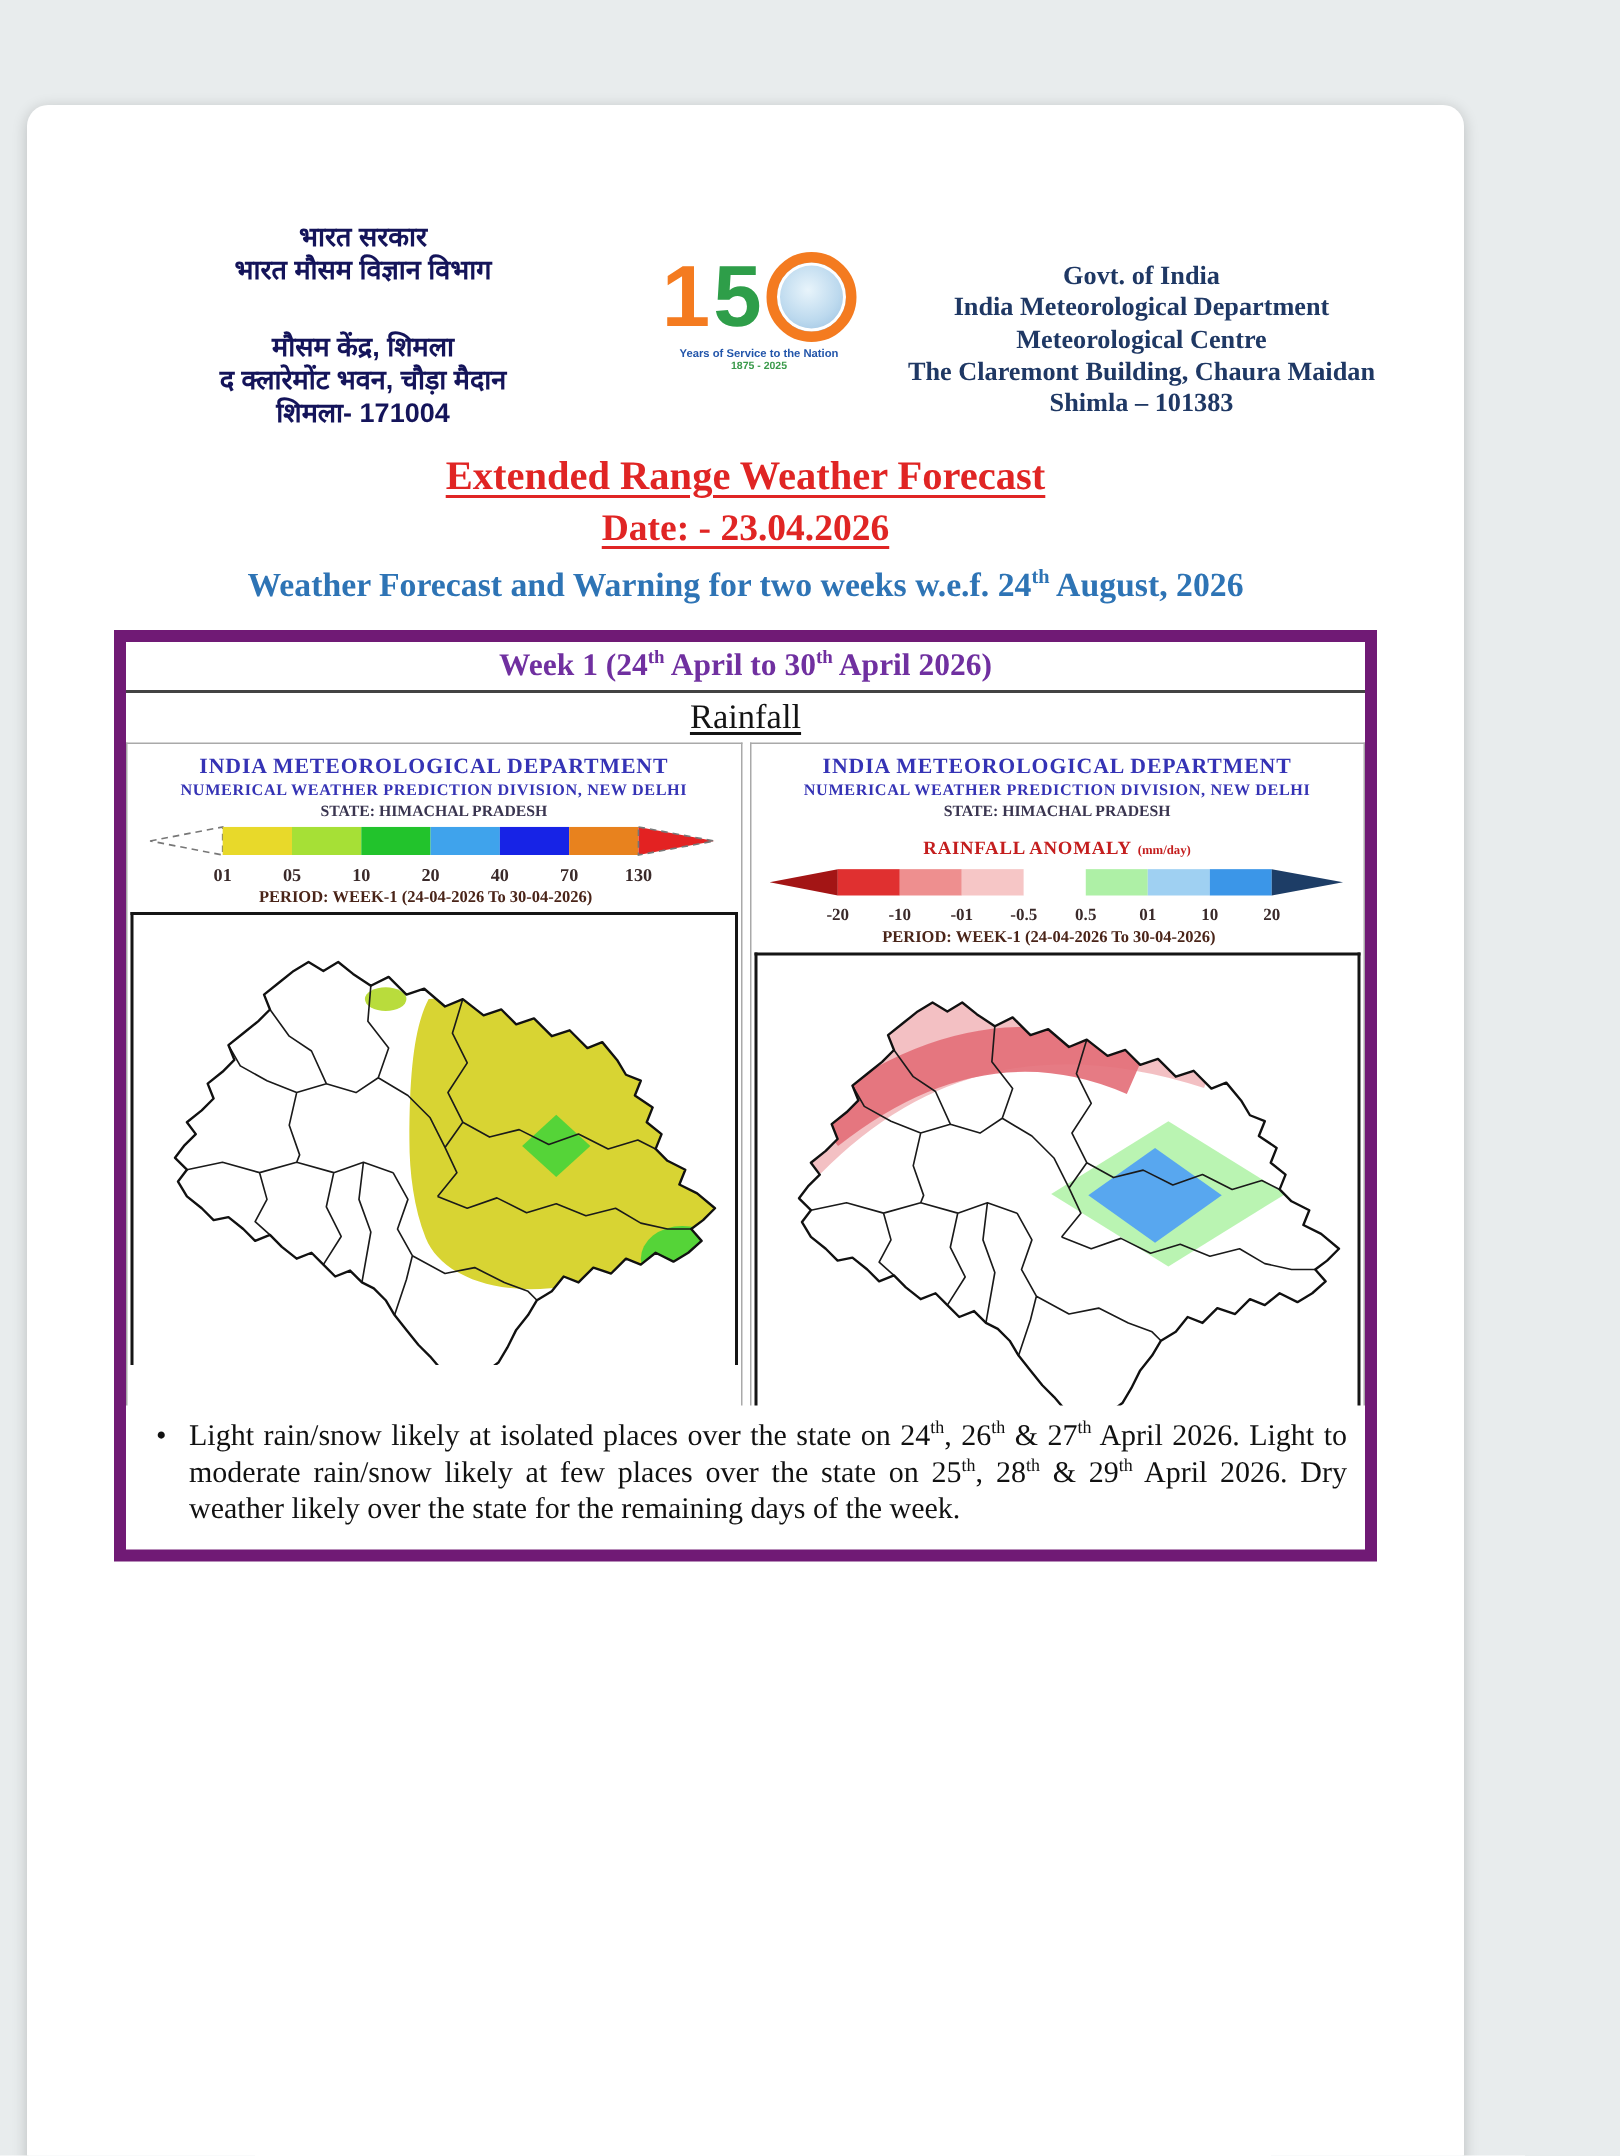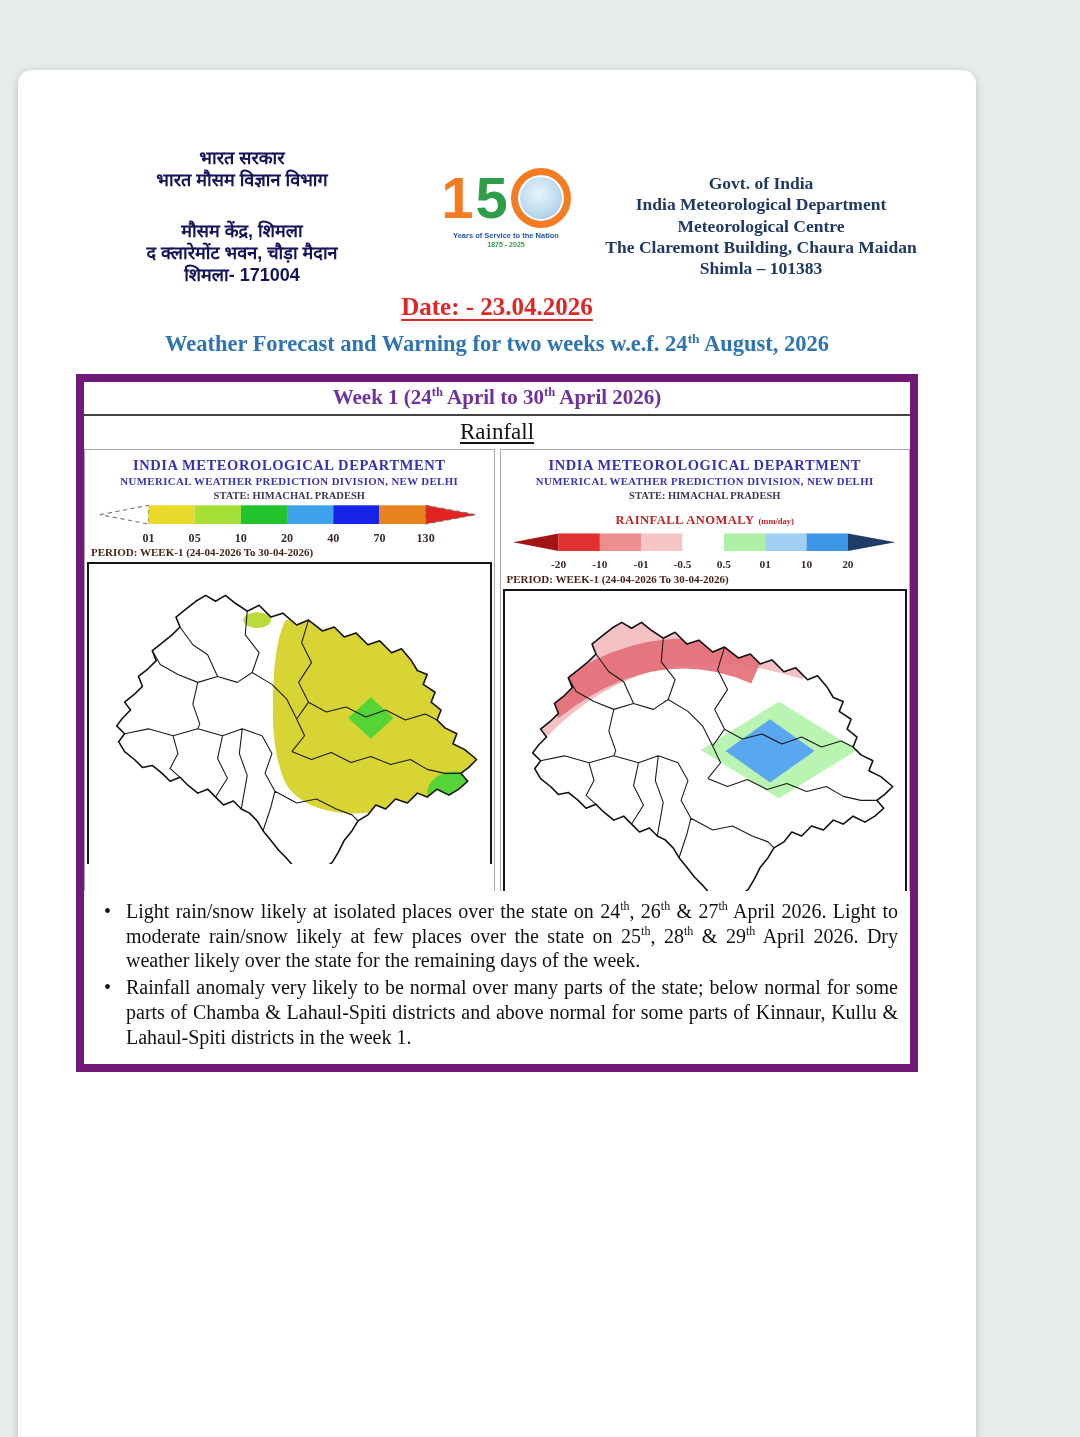--- a/index.html
+++ b/index.html
@@ -37,21 +37,21 @@
   
   .panels{display:flex;justify-content:center;gap:5px;margin-top:2px;}
   .panel{width:410px;border:1px solid #a9a9a9;border-bottom:none;background:#fff;}
   .p-org{text-align:center;font-weight:bold;font-size:14.5px;letter-spacing:.6px;color:#3533B5;margin-top:7px;}
   .p-div{text-align:center;font-weight:bold;font-size:10.8px;letter-spacing:.4px;color:#3533B5;margin-top:1px;}
   .p-state{text-align:center;font-weight:bold;font-size:10.5px;color:#3A3550;margin-top:3px;}
   .p-scale-title{text-align:center;margin-top:9px;}
   .p-scale-title .st{font-weight:bold;font-size:12.5px;color:#C41E1E;letter-spacing:.5px;}
   .p-scale-title .unit{font-weight:bold;font-size:8.5px;color:#C41E1E;margin-left:4px;}
   .scale-box{height:44px;padding:1px 10px 0;}
-  .p-period{font-weight:bold;font-size:11px;color:#4A2418;text-align:left;padding:0 17px 4px 6px;}
+  .p-period{font-weight:bold;font-size:11px;color:#4A2418;text-align:center;padding:0 17px 4px 6px;}
   .map-frame{margin:0 2px;border:2px solid #151515;border-bottom:none;height:300px;overflow:hidden;background:#fff;}
   .map-frame svg{display:block;width:100%;height:303px;}
 
   
   .bullets{list-style:none;margin:6px 0 0 0;padding:2px 12px 12px 8px;font-size:20px;color:#111;text-align:justify;line-height:1.24;}
   .bullets li{position:relative;padding-left:34px;margin-bottom:2px;}
   .bullets li::before{content:"\2022";position:absolute;left:12px;top:0;font-size:20px;}
 </style>
 </head>
 <body>
@@ -86,20 +86,21 @@
       </div>
       <div class="h-right">
         <div>Govt. of India</div>
         <div>India Meteorological Department</div>
         <div>Meteorological Centre</div>
         <div>The Claremont Building, Chaura Maidan</div>
         <div>Shimla – 101383</div>
       </div>
     </div>
 
+    <div class="title">Extended Range Weather Forecast</div>
     <div class="dateline">Date: - 23.04.2026</div>
     <div class="subtitle"><span>Weather Forecast and Warning for two weeks w.e.f. 24</span><sup>th</sup><span> August, 2026</span></div>
 
     <div class="main-box">
       <div class="week-row"><span>Week 1 (24</span><sup>th</sup><span> April to 30</span><sup>th</sup><span> April 2026)</span></div>
       <div class="rain-title-wrap"><span class="rain-title">Rainfall</span></div>
 
       <div class="panels">
 
         <div class="panel">
@@ -188,18 +189,17 @@
               <use href="#hpDist" fill="none" stroke="#1a1a1a" stroke-width="1.1" stroke-linejoin="round"></use>
               <use href="#hpState" fill="none" stroke="#111111" stroke-width="1.6" stroke-linejoin="round"></use>
             </svg>
           </div>
         </div>
 
       </div>
 
       <ul class="bullets">
         <li><span>Light rain/snow likely at isolated places over the state on 24</span><sup>th</sup><span>, 26</span><sup>th</sup><span> &amp; 27</span><sup>th</sup><span> April 2026. Light to moderate rain/snow likely at few places over the state on 25</span><sup>th</sup><span>, 28</span><sup>th</sup><span> &amp; 29</span><sup>th</sup><span> April 2026. Dry weather likely over the state for the remaining days of the week.</span></li>
-        <li><span>Rainfall anomaly very likely to be normal over many parts of the state; below normal for some parts of Chamba &amp; Lahaul-Spiti districts and above normal for some parts of Kinnaur, Kullu &amp; Lahaul-Spiti districts in the week 1.</span></li>
       </ul>
     </div>
 
   </div>
 </div>
 
 </body></html>

